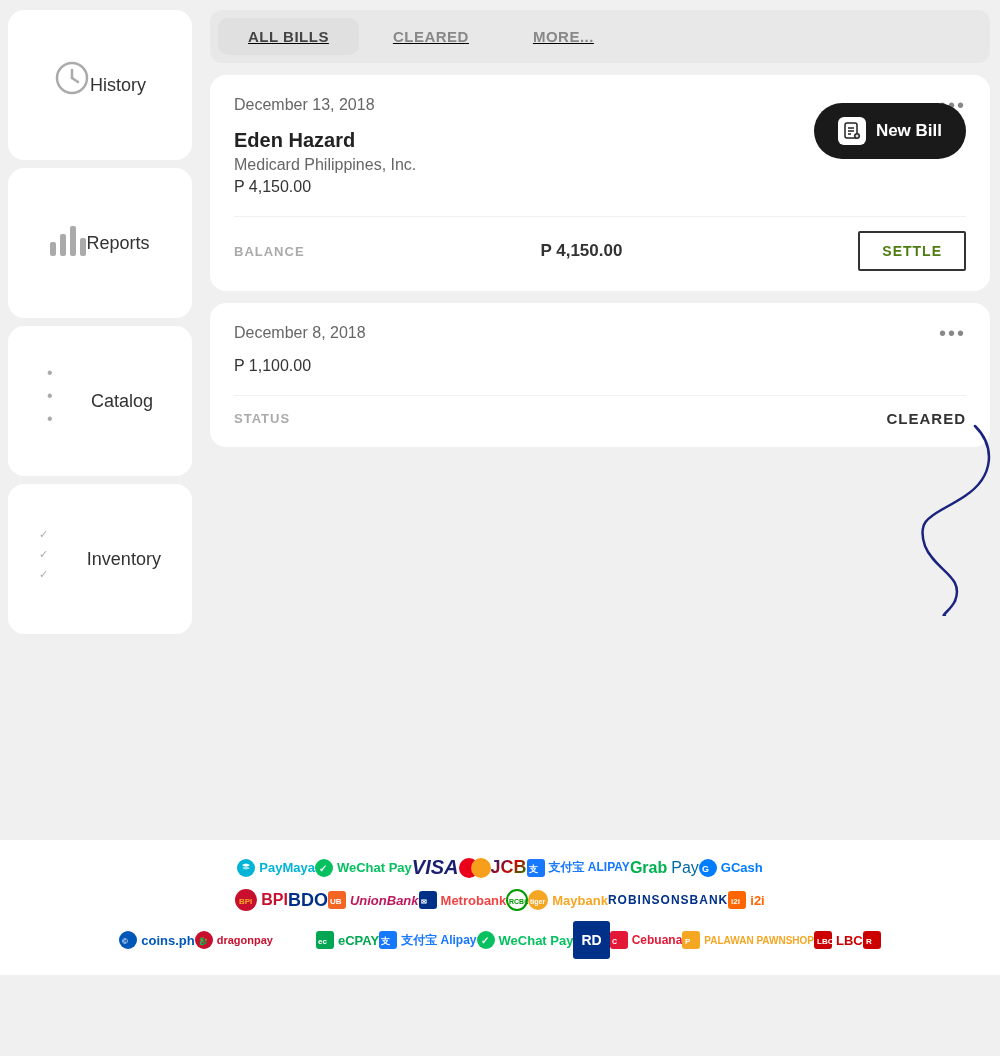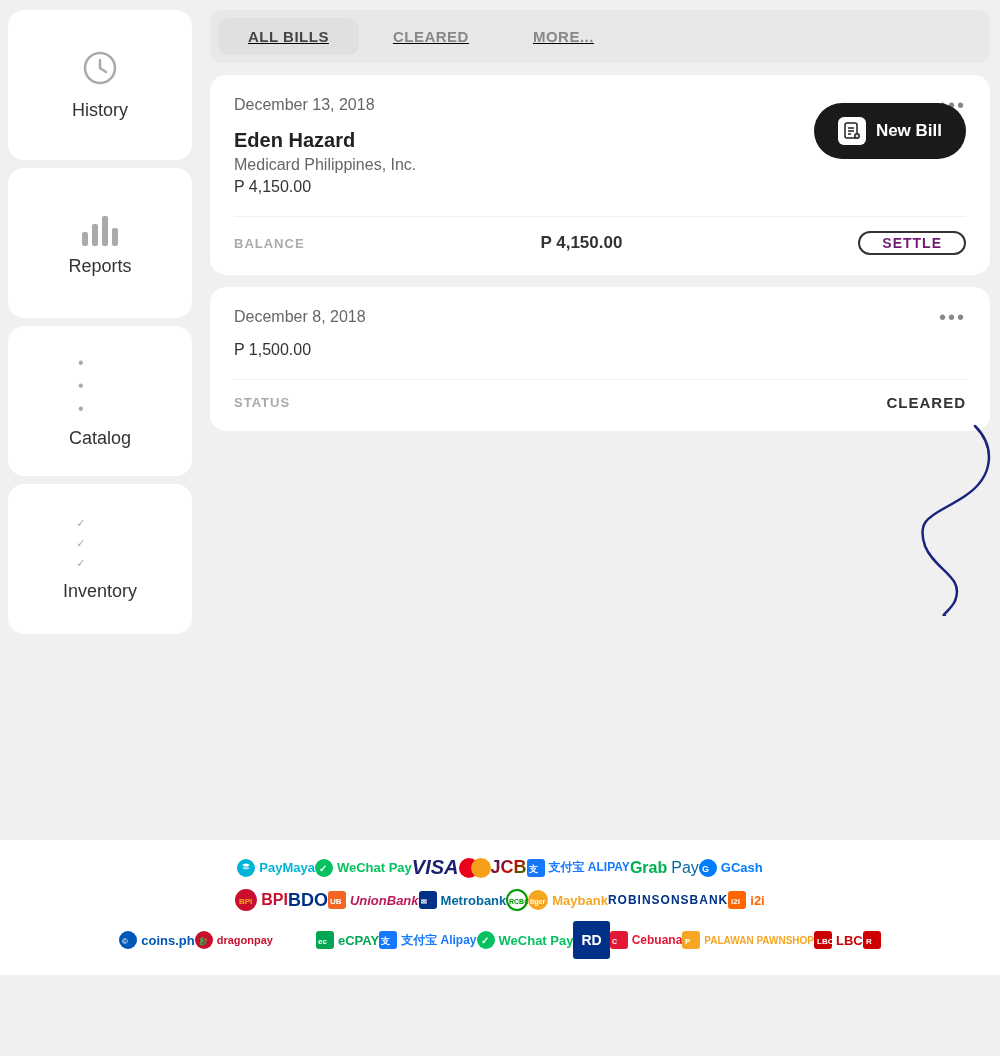--- a/index.html
+++ b/index.html
@@ -25,21 +25,21 @@
       display: flex;
       flex-direction: column;
       padding: 10px 8px;
       gap: 8px;
     }
 
     .sidebar-item {
       background: #fff;
       border-radius: 16px;
       display: flex;
-      flex-direction: column;
+      flex-direction: row;
       align-items: center;
       justify-content: center;
       padding: 20px 10px;
       cursor: pointer;
       min-height: 150px;
     }
 
     .sidebar-item .icon-wrap {
       margin-bottom: 10px;
       color: #666;
@@ -155,26 +155,26 @@
 
     .bill-balance {
       font-size: 17px;
       font-weight: 600;
       color: #333;
     }
 
     .settle-btn {
       border: 2px solid #333;
       background: #fff;
-      border-radius: 14px;
-      padding: 2px 22px;
+      border-radius: 2px;
+      padding: 10px 22px;
       font-size: 14px;
       font-weight: 700;
       cursor: pointer;
-      color: #701a75;
+      color: #4d7c0f;
       letter-spacing: 1px;
     }
 
     .cleared-status {
       font-size: 15px;
       font-weight: 700;
       color: #333;
       letter-spacing: 1px;
     }
 
@@ -440,21 +440,21 @@
           </div>
           <span>New Bill</span>
         </button>
       </div>
 
       <div class="bill-card">
         <div class="bill-card-header">
           <span class="bill-date">December 8, 2018</span>
           <button class="more-btn">•••</button>
         </div>
-        <div class="bill-amount">P 1,500.00</div>
+        <div class="bill-amount">P 1,100.00</div>
         <div class="bill-footer">
           <span class="bill-footer-label">STATUS</span>
           <span class="cleared-status">CLEARED</span>
         </div>
       </div>
 
     </div>
 
     <div class="swirl-svg">
       <svg width="100" height="200" viewBox="0 0 100 200" fill="none" xmlns="http://www.w3.org/2000/svg">
@@ -531,21 +531,21 @@
           <rect width="18" height="18" rx="3" fill="#f26522"></rect>
           <text x="2" y="13" font-size="8" fill="#fff" font-weight="bold">UB</text>
         </svg>
       <span style="font-size:13px; color:#be185d;font-style:italic;">UnionBank</span>
     </div>
     <div class="logo-item logo-metrobank">
       <svg width="18" height="18" viewBox="0 0 18 18">
           <rect width="18" height="18" rx="3" fill="#003087"></rect>
           <text x="2" y="13" font-size="7" fill="#fff">✉</text>
         </svg>
-      <span style="font-size:13px; color:#0369a1; font-weight:700;">Metrobank</span>
+      <span style="font-size:13px; color:#ef4444; font-weight:700;">Metrobank</span>
     </div>
     <div class="logo-item logo-rcbc">
       <svg width="22" height="22" viewBox="0 0 22 22">
           <circle cx="11" cy="11" r="10" fill="#fff" stroke="#009900" stroke-width="2"></circle>
           <text x="3" y="15" font-size="7" fill="#009900" font-weight="bold">RCBC</text>
         </svg>
     </div>
     <div class="logo-item logo-maybank">
       <svg width="20" height="20" viewBox="0 0 20 20">
           <circle cx="10" cy="10" r="10" fill="#f5a623"></circle>

